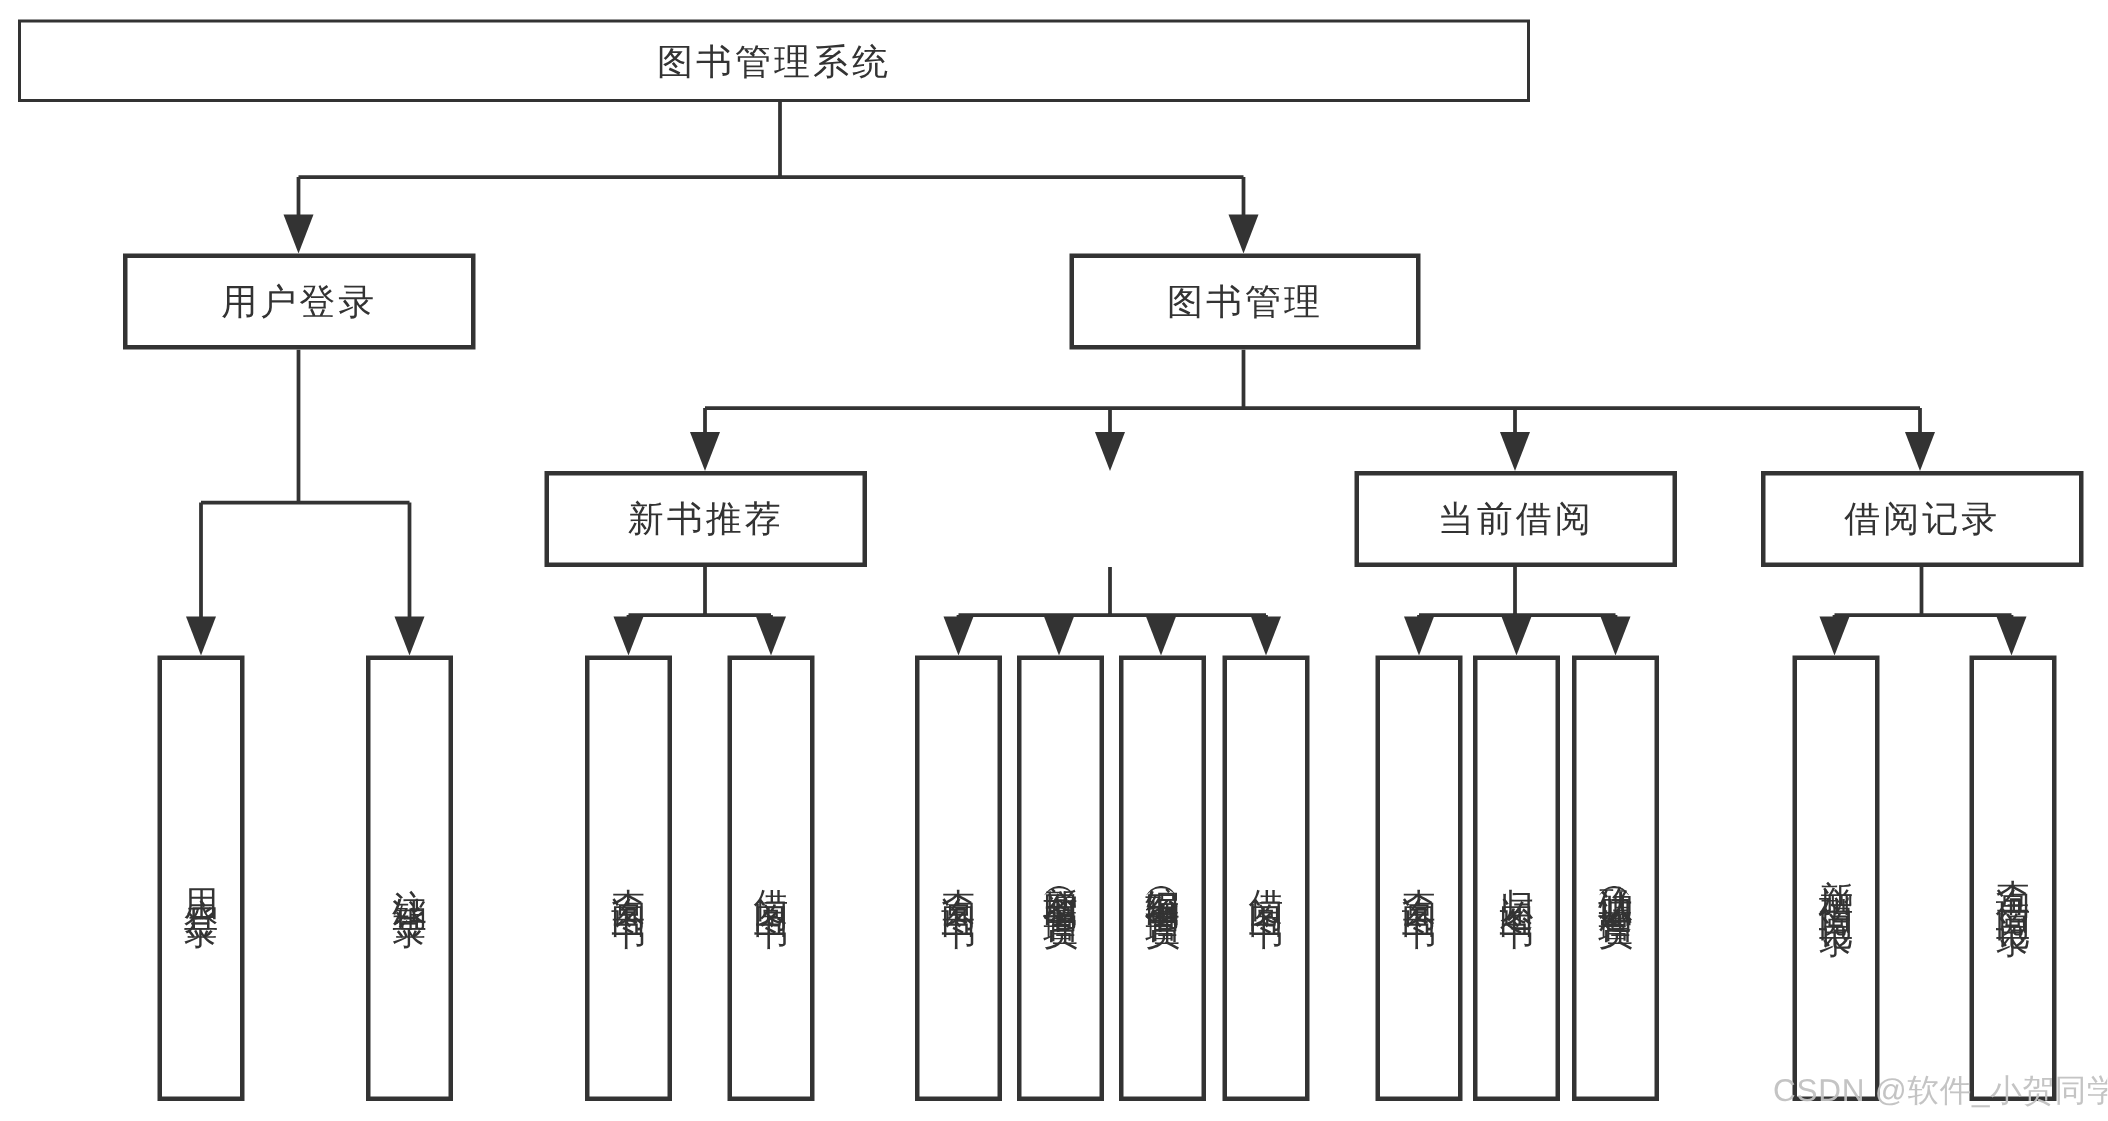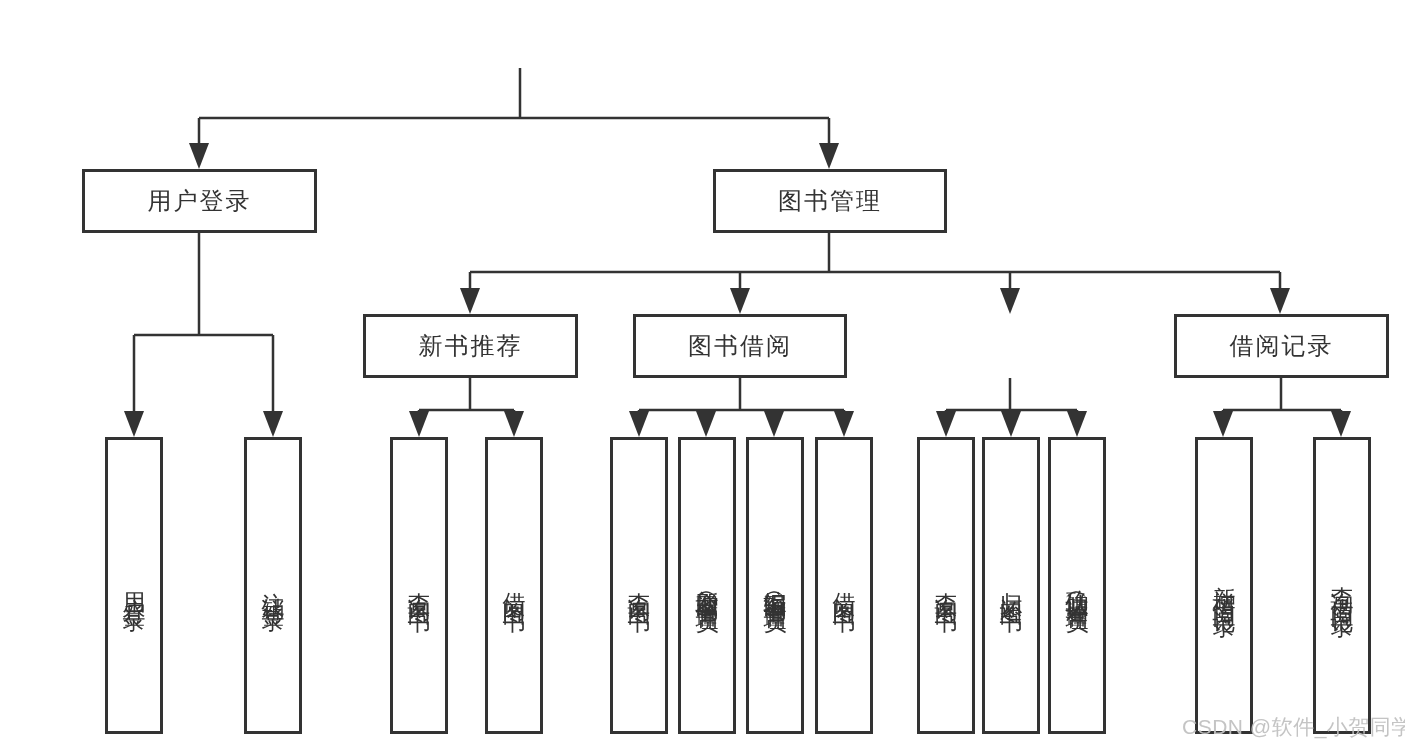--- a/index.html
+++ b/index.html
@@ -103,26 +103,27 @@
       <polygon points="764,411 784,411 774,437"></polygon>
       <polygon points="834,411 854,411 844,437"></polygon>
       <polygon points="936,411 956,411 946,437"></polygon>
       <polygon points="1001,411 1021,411 1011,437"></polygon>
       <polygon points="1067,411 1087,411 1077,437"></polygon>
       <polygon points="1213,411 1233,411 1223,437"></polygon>
       <polygon points="1331,411 1351,411 1341,437"></polygon>
     </g>
   </svg>
 
+  <div class="node root" style="left:12px; top:13px; width:1008px; height:55px;">图书管理系统</div>
 
   <div class="node" style="left:82px; top:169px; width:235px; height:64px;">用户登录</div>
   <div class="node" style="left:713px; top:169px; width:234px; height:64px;">图书管理</div>
 
   <div class="node" style="left:363px; top:314px; width:215px; height:64px;">新书推荐</div>
-  <div class="node" style="left:633px; top:314px; width:214px; height:64px;">图书借阅</div>
+  <div class="node" style="left:903px; top:314px; width:215px; height:64px;">当前借阅</div>
   <div class="node" style="left:1174px; top:314px; width:215px; height:64px;font-family:Liberation Mono, monospace;">借阅记录</div>
 
   <div class="vnode" style="left:105px;">
     <span>用户登录</span>
   </div>
   <div class="vnode" style="left:244px;">
     <span>注销登录</span>
   </div>
 
   <div class="vnode" style="left:390px;">

